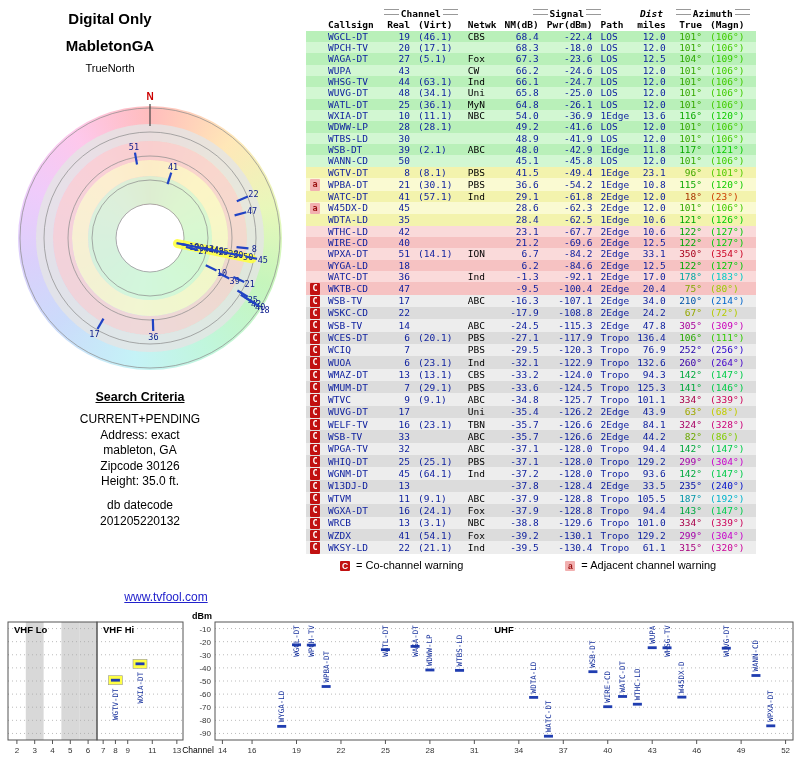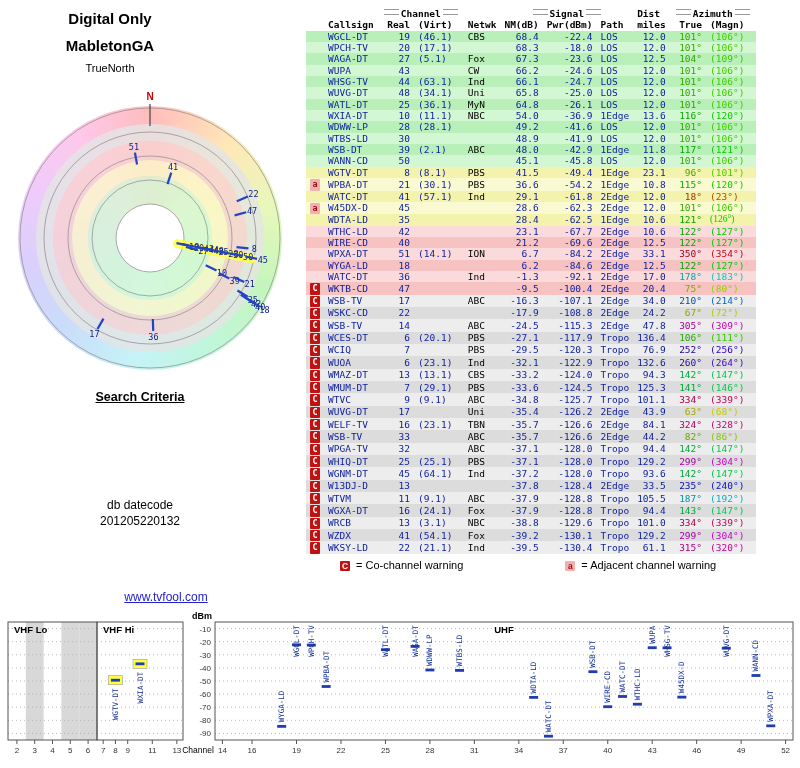--- a/index.html
+++ b/index.html
@@ -120,38 +120,45 @@
         <text x="252.00176725612562" y="135.66870883717382" fill="#0a1a8c" font-size="8.5" text-anchor="middle" font-family="&quot;DejaVu Sans Mono&quot;,monospace">47</text>
         <line x1="103.47999999999999" y1="240.5750035681042" x2="97.47999999999999" y2="250.96730841351743" stroke="#2143c4" stroke-width="2.2"></line>
         <text x="94.47999999999999" y="259.1634608362241" fill="#0a1a8c" font-size="8.5" text-anchor="middle" font-family="&quot;DejaVu Sans Mono&quot;,monospace">17</text>
         <line x1="236.8220177776342" y1="123.1462399608917" x2="247.86807601906347" y2="118.45746641902042" stroke="#2143c4" stroke-width="2.2"></line>
         <text x="253.39110513977812" y="119.11307964808478" fill="#0a1a8c" font-size="8.5" text-anchor="middle" font-family="&quot;DejaVu Sans Mono&quot;,monospace">22</text>
       </svg>
   </div>
 
   <div class="search">
     <div class="search-heading">Search Criteria</div>
+    <div id="search-lines">
+        <div class="search-line">CURRENT+PENDING</div>
+        <div class="search-line">Address: exact</div>
+        <div class="search-line">mableton, GA</div>
+        <div class="search-line">Zipcode 30126</div>
+        <div class="search-line">Height: 35.0 ft.</div>
+      </div>
   </div>
 
   <div class="datecode">
     <div>db datecode</div>
     <div>201205220132</div>
   </div>
 
   <a class="site-link" href="#">www.tvfool.com</a>
 
   <div class="table-panel">
     <table id="signal-table">
         <thead>
           <tr>
             <th colspan="2" style="text-align: center;"></th>
             <th colspan="2" style="text-align: center;"><span class="ghline"></span>Channel<span class="ghline"></span></th>
             <th colspan="1" style="text-align: center;"></th>
             <th colspan="3" style="text-align: center;"><span class="ghline"></span>Signal<span class="ghline"></span></th>
-            <th colspan="1" style="">Dist</th>
+            <th colspan="1" style="text-align: center; font-style: italic;">Dist</th>
             <th colspan="2" style="text-align: center;"><span class="ghline"></span>Azimuth<span class="ghline"></span></th>
           </tr>
           <tr>
             <th style="text-align: left;"></th>
             <th style="text-align: left;">Callsign</th>
             <th style="text-align: right;">Real</th>
             <th style="text-align: left;">(Virt)</th>
             <th style="text-align: left;">Netwk</th>
             <th style="text-align: right;">NM(dB)</th>
             <th style="text-align: right;">Pwr(dBm)</th>
@@ -374,21 +381,21 @@
             <td></td>
             <td class="nv">WDTA-LD</td>
             <td class="num nv">35</td>
             <td class="nv"></td>
             <td></td>
             <td class="num nv">28.4</td>
             <td class="num nv">-62.5</td>
             <td class="nv">1Edge</td>
             <td class="num nv">10.6</td>
             <td class="num" style="color: rgb(0, 168, 3);">121°</td>
-            <td style="color: rgb(0, 204, 3); font-family: Liberation Serif, serif;">(126°)</td>
+            <td style="color: rgb(0, 204, 3);">(126°)</td>
           </tr>
           <tr class="zp1">
             <td></td>
             <td class="nv">WTHC-LD</td>
             <td class="num nv">42</td>
             <td class="nv"></td>
             <td></td>
             <td class="num nv">23.1</td>
             <td class="num nv">-67.7</td>
             <td class="nv">2Edge</td>

